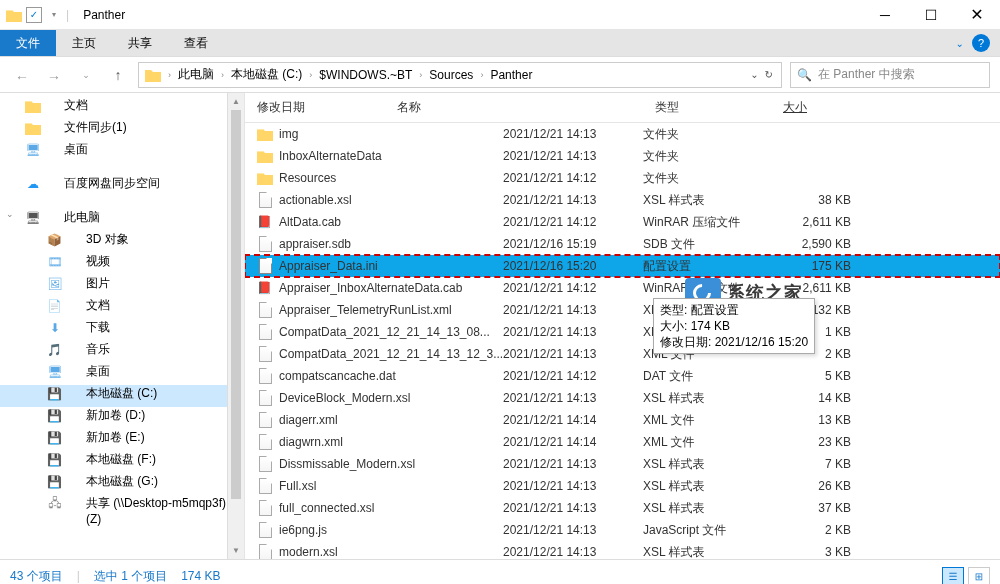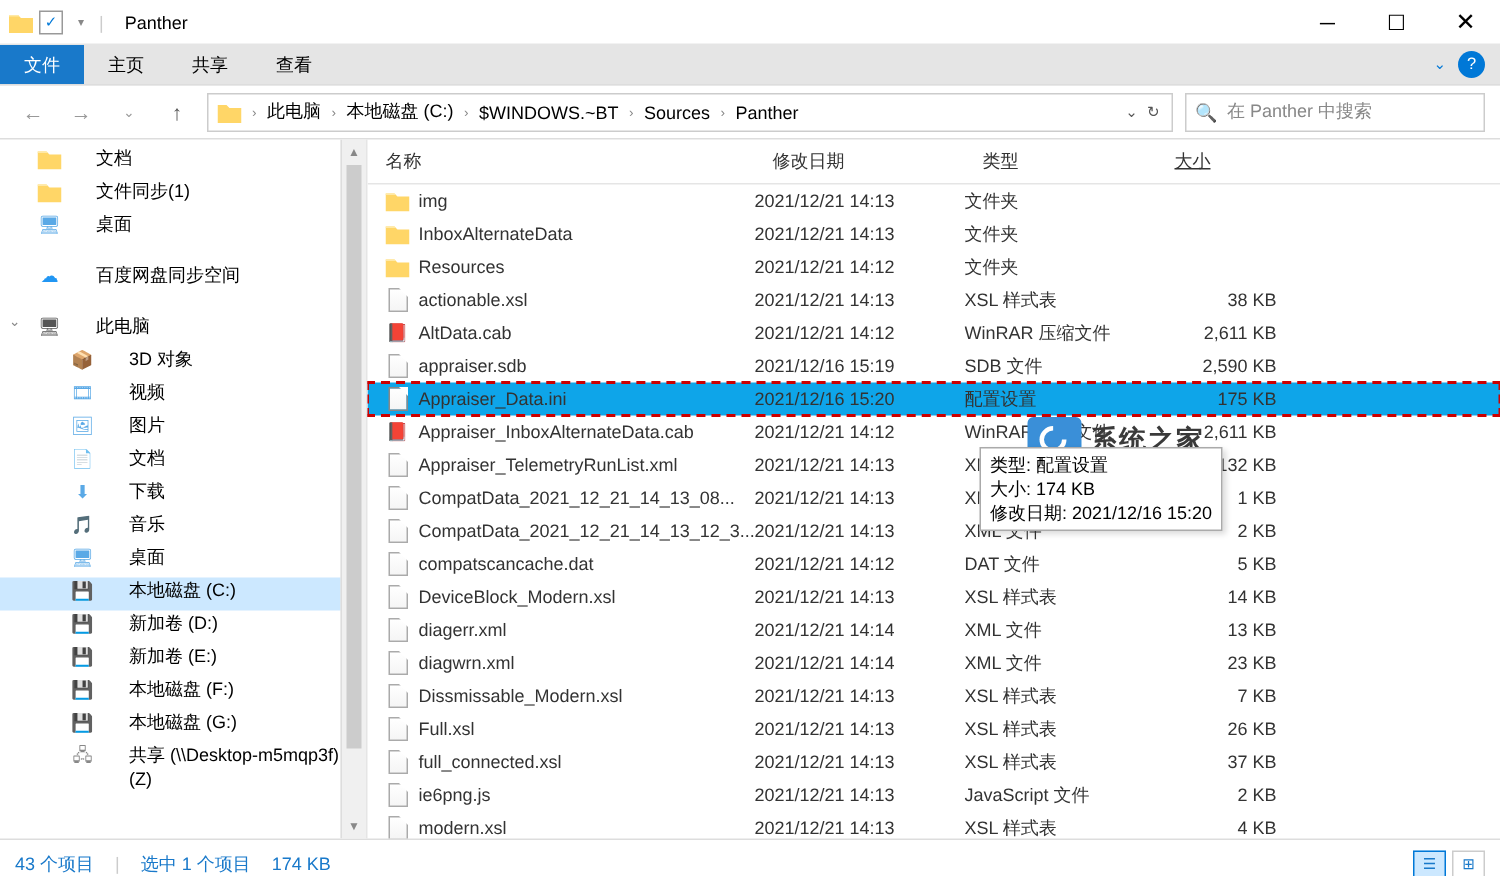--- a/index.html
+++ b/index.html
@@ -268,22 +268,22 @@
     <div class="scrollbar-v">
       <div class="scroll-arrow">▲</div>
       <div class="scroll-thumb"></div>
       <div class="scroll-track"></div>
       <div class="scroll-arrow">▼</div>
     </div>
   </div>
 
   <div class="filelist">
     <div class="columns">
+      <div class="col col-date">修改日期</div>
       <div class="col col-name">名称</div>
-      <div class="col col-date">修改日期</div>
       <div class="col col-type">类型</div>
       <div class="col col-size">大小</div>
     </div>
     <div class="rows" id="rows">
       <div class="watermark">
         <div class="wm-logo"></div>
         <span class="wm-text">系统之家</span>
       </div>
       <div class="tooltip">
         <div>类型: 配置设置</div>
@@ -510,21 +510,21 @@
         </div>
         <div class="row">
     <div class="cell cell-name">
             <span class="file-icon">
               <div class="generic-file"></div>
             </span>
             <span>modern.xsl</span>
           </div>
     <div class="cell cell-date">2021/12/21 14:13</div>
     <div class="cell cell-type">XSL 样式表</div>
-    <div class="cell cell-size">4 KB</div>
+    <div class="cell cell-size">3 KB</div>
         </div>
       </div>
   </div>
 </div>
 
 <div class="statusbar">
   <span>43 个项目</span>
   <span style="color:#ccc;">|</span>
   <span>选中 1 个项目</span>
   <span>174 KB</span>

